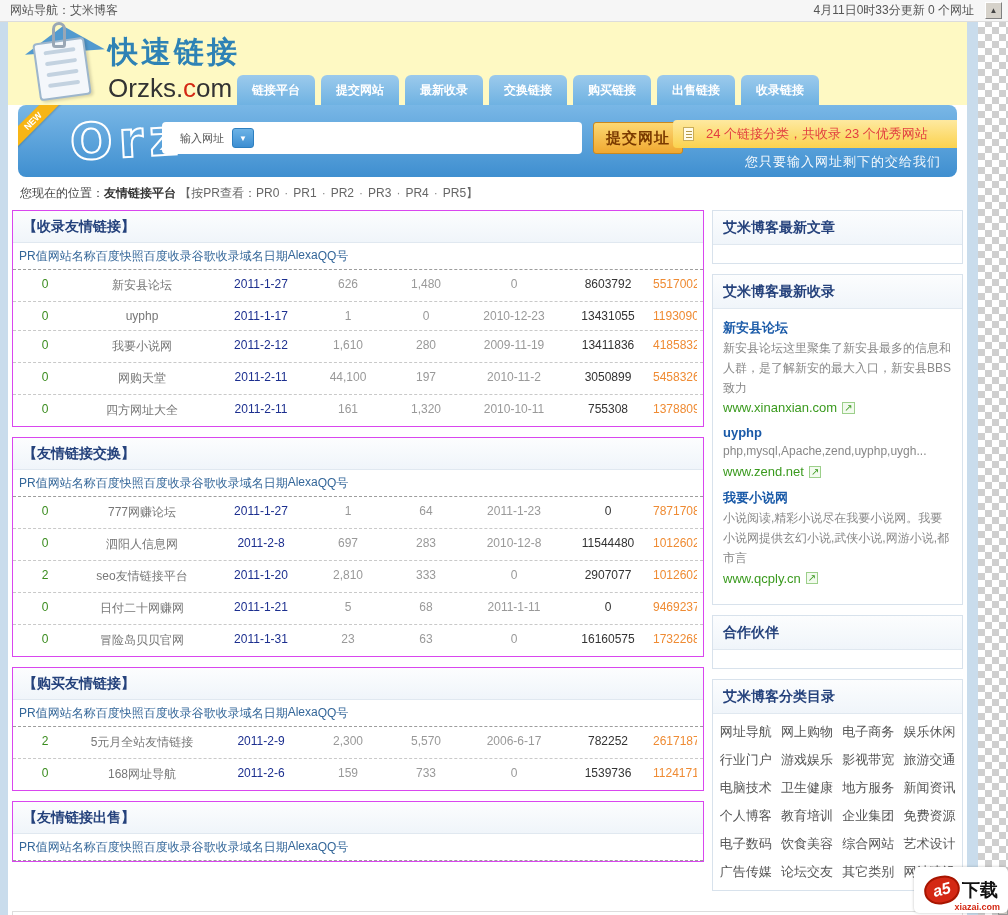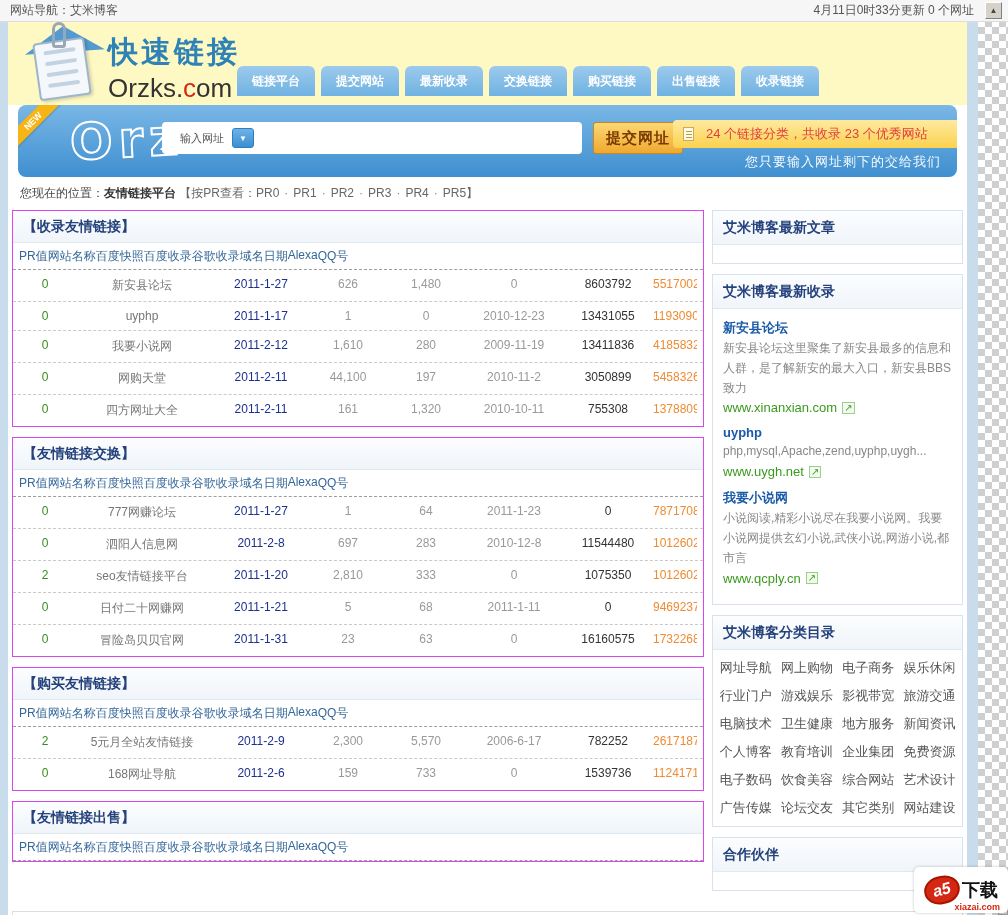--- a/index.html
+++ b/index.html
@@ -44,21 +44,21 @@
     border-left:40px solid transparent; border-right:40px solid transparent;
     border-bottom:26px solid #3f8fd0; transform:rotate(-4deg); opacity:.9; }
   .clip { position:absolute; left:30px; top:-2px; width:14px; height:26px;
     border:3px solid #9aa7b5; border-radius:8px 8px 4px 4px; background:transparent; }
   .logo-text { padding-top:8px; }
   .site-title { font-size:30px; font-weight:bold; color:#2e82b5; letter-spacing:3px; }
   .site-domain { font-size:26px; color:#333; font-weight:normal; }
   .site-domain .red { color:#d42814; }
 
   
-  .tabs { position:absolute; bottom:9px; left:229px; display:flex; gap:6px; }
+  .tabs { position:absolute; bottom:0; left:229px; display:flex; gap:6px; }
   .tab { background:linear-gradient(#9ccaec,#6fb2e2); color:#fff; font-size:12px; font-weight:bold;
     padding:7px 15px 6px; border-radius:6px 6px 0 0; cursor:pointer; white-space:nowrap; }
 
   
   .banner { position:relative; margin:0 10px; height:72px; border-radius:8px;
     background:linear-gradient(#79b7e6,#3f8fd0); overflow:hidden; }
   .ribbon { position:absolute; top:0; left:0; width:50px; height:50px; overflow:hidden; }
   .ribbon span { position:absolute; display:block; width:74px; padding:2px 0;
     background:#f7b515; color:#fff; font-size:9px; font-weight:bold; text-align:center;
     transform:rotate(-45deg); left:-22px; top:9px; box-shadow:0 1px 2px rgba(0,0,0,.2); }
@@ -330,21 +330,21 @@
                   <span class="td w7 c7">1012602867</span>
                 </div>
 
                 <div class="tr">
                   <span class="td w0 c0">2</span>
                   <span class="td w1 c1">seo友情链接平台</span>
                   <span class="td w2 c2">2011-1-20</span>
                   <span class="td w3 c3">2,810</span>
                   <span class="td w4 c4">333</span>
                   <span class="td w5 c5">0</span>
-                  <span class="td w6 c6">1075350</span>
+                  <span class="td w6 c6">2907077</span>
                   <span class="td w7 c7">1012602867</span>
                 </div>
 
                 <div class="tr">
                   <span class="td w0 c0">0</span>
                   <span class="td w1 c1">日付二十网赚网</span>
                   <span class="td w2 c2">2011-1-21</span>
                   <span class="td w3 c3">5</span>
                   <span class="td w4 c4">68</span>
                   <span class="td w5 c5">2011-1-11</span>
@@ -439,34 +439,39 @@
                   <div class="s-url-row">
                     <a class="s-url">www.xinanxian.com</a>
                     <span class="ext-icon">↗</span>
                   </div>
                 </div>
 
                 <div class="s-entry">
                   <a class="s-title">uyphp</a>
                   <p class="s-desc">php,mysql,Apache,zend,uyphp,uygh...</p>
                   <div class="s-url-row">
-                    <a class="s-url">www.uygh.net</a>
+                    <a class="s-url">www.zend.net</a>
                     <span class="ext-icon">↗</span>
                   </div>
                 </div>
 
                 <div class="s-entry">
                   <a class="s-title">我要小说网</a>
                   <p class="s-desc">小说阅读,精彩小说尽在我要小说网。我要小说网提供玄幻小说,武侠小说,网游小说,都市言</p>
                   <div class="s-url-row">
                     <a class="s-url">www.qcply.cn</a>
                     <span class="ext-icon">↗</span>
                   </div>
                 </div>
               </div>
+          </div>
+
+          <div class="sbox">
+            <div class="sbox-head"><span class="sbox-title">合作伙伴</span></div>
+            <div class="sbox-body"></div>
           </div>
 
           <div class="sbox">
             <div class="sbox-head"><span class="sbox-title">艾米博客分类目录</span></div>
             <div class="cat-grid">
 
             <a class="cat">网址导航</a>
                 <a class="cat">网上购物</a>
                 <a class="cat">电子商务</a>
                 <a class="cat">娱乐休闲</a>
@@ -486,25 +491,20 @@
                 <a class="cat">饮食美容</a>
                 <a class="cat">综合网站</a>
                 <a class="cat">艺术设计</a>
                 <a class="cat">广告传媒</a>
                 <a class="cat">论坛交友</a>
                 <a class="cat">其它类别</a>
                 <a class="cat">网站建设</a>
               </div>
           </div>
 
-          <div class="sbox">
-            <div class="sbox-head"><span class="sbox-title">合作伙伴</span></div>
-            <div class="sbox-body"></div>
-          </div>
-
         </div>
       </div>
 
       <div class="friend-box">
         
       </div>
 
     </div>
   </div>
 

